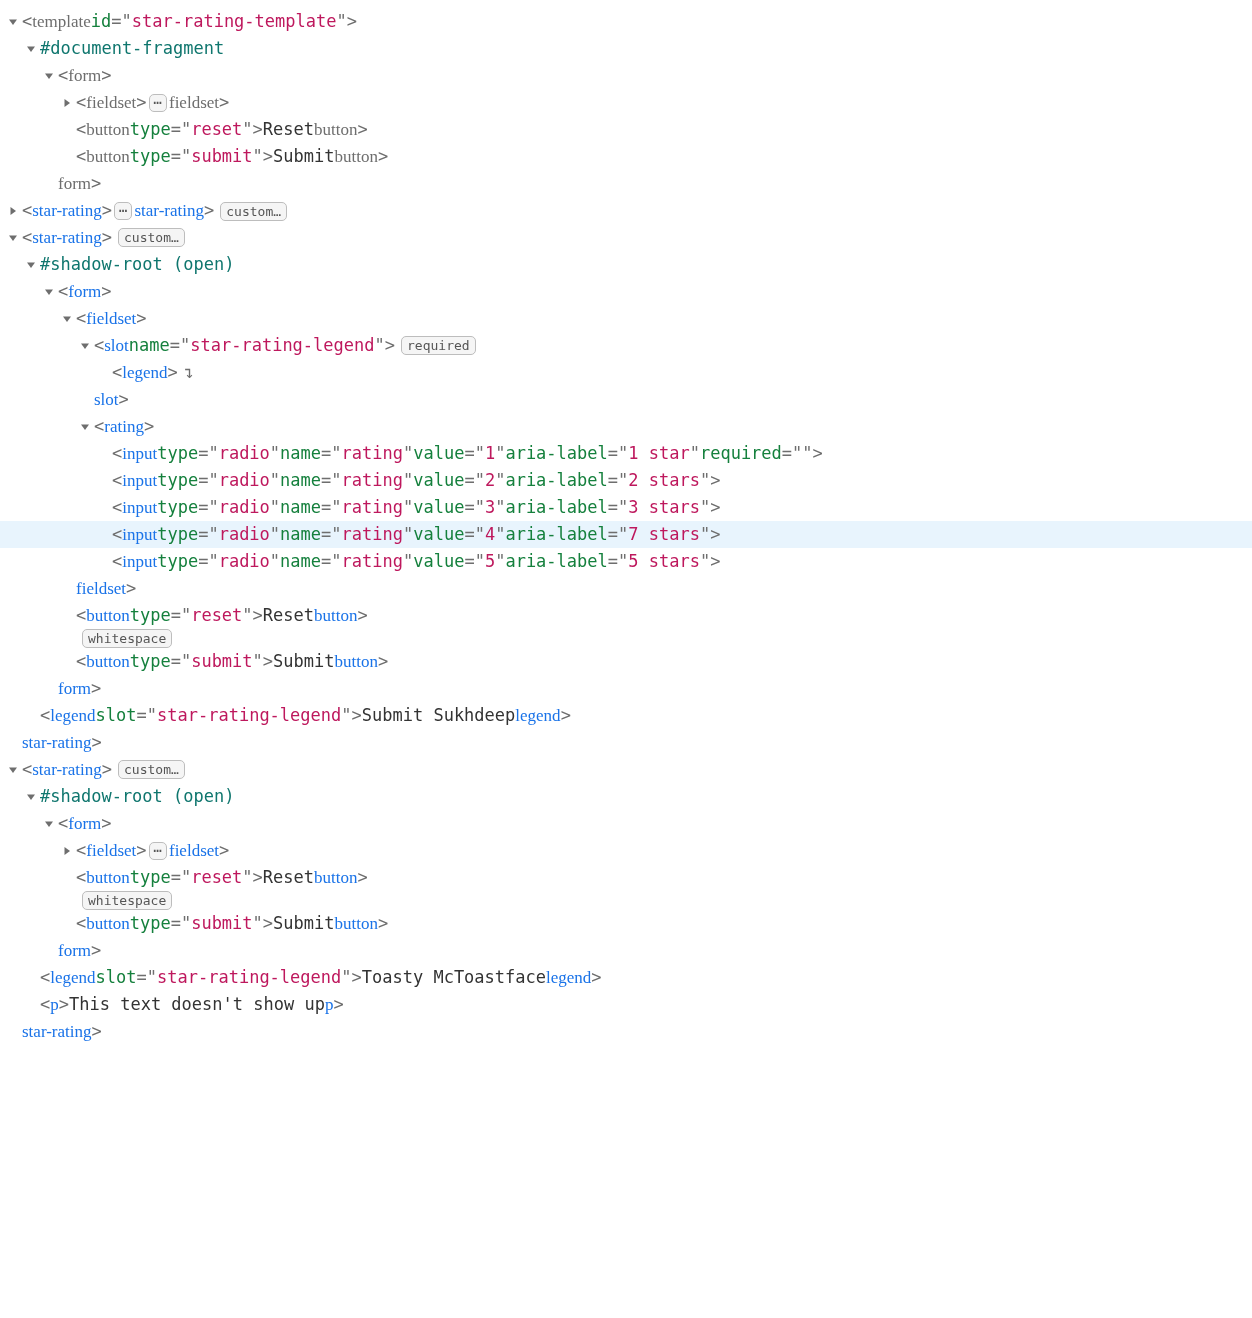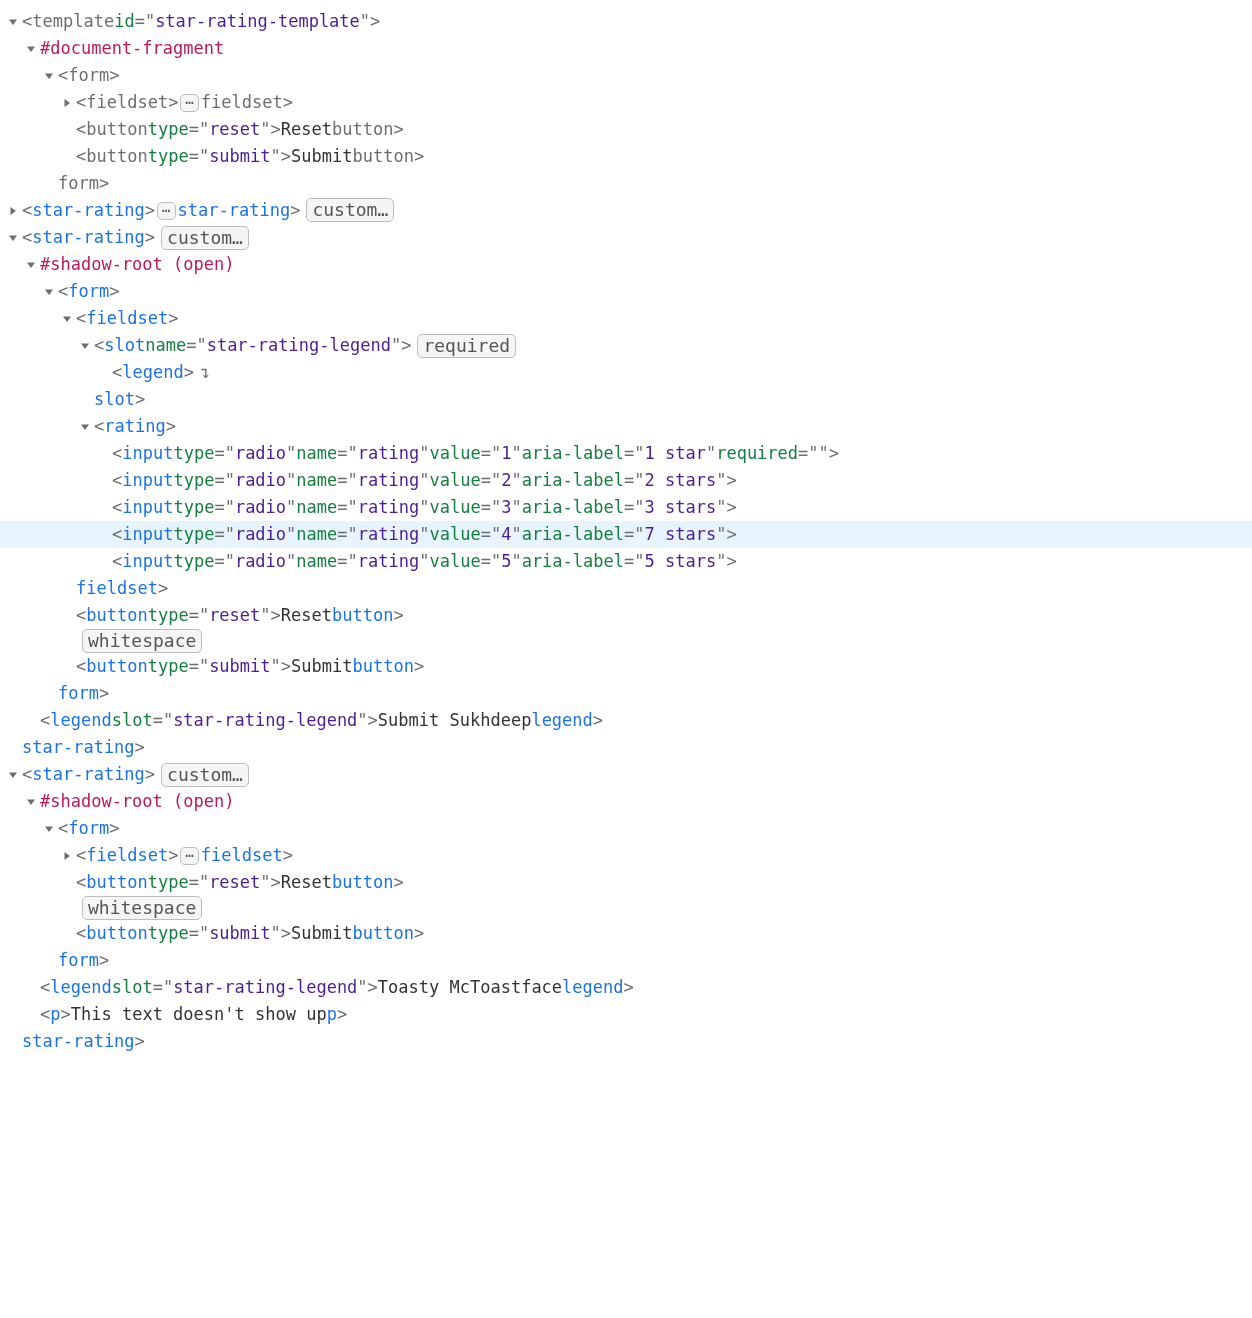--- a/index.html
+++ b/index.html
@@ -35,33 +35,33 @@
     height: 14px;
     flex-shrink: 0;
     cursor: pointer;
     color: #6e6e6e;
     margin-right: 2px;
   }
   .twisty svg { width: 10px; height: 10px; }
   .twisty.none { visibility: hidden; }
   .tok { white-space: pre; }
   .punct { color: #6e6e6e; }
-  .tag { color: #1a73e8; }
+  .tag { color: #1a73e8; font-family: Liberation Serif, serif; }
   .tag.gray { color: #6e6e6e; }
   .attr { color: #15803d; }
-  .val { color: #4c1d95; }
+  .val { color: #be185d; }
   .txt { color: #333; }
-  .shadow { color: #be185d; text-align: right; }
+  .shadow { color: #0f766e; text-align: right; }
   .badge {
     display: inline-flex;
     align-items: center;
     border: 1px solid #bdbdbd;
     background: #f5f5f5;
     color: #555;
-    font-size: 18px;
+    font-size: 13px;
     line-height: 1;
     padding: 2px 5px;
     border-radius: 5px;
     margin-left: 6px;
     font-family: inherit;
   }
   .badge.ellipsis {
     padding: 0 4px 2px;
     font-size: 14px;
     margin: 0 2px;

